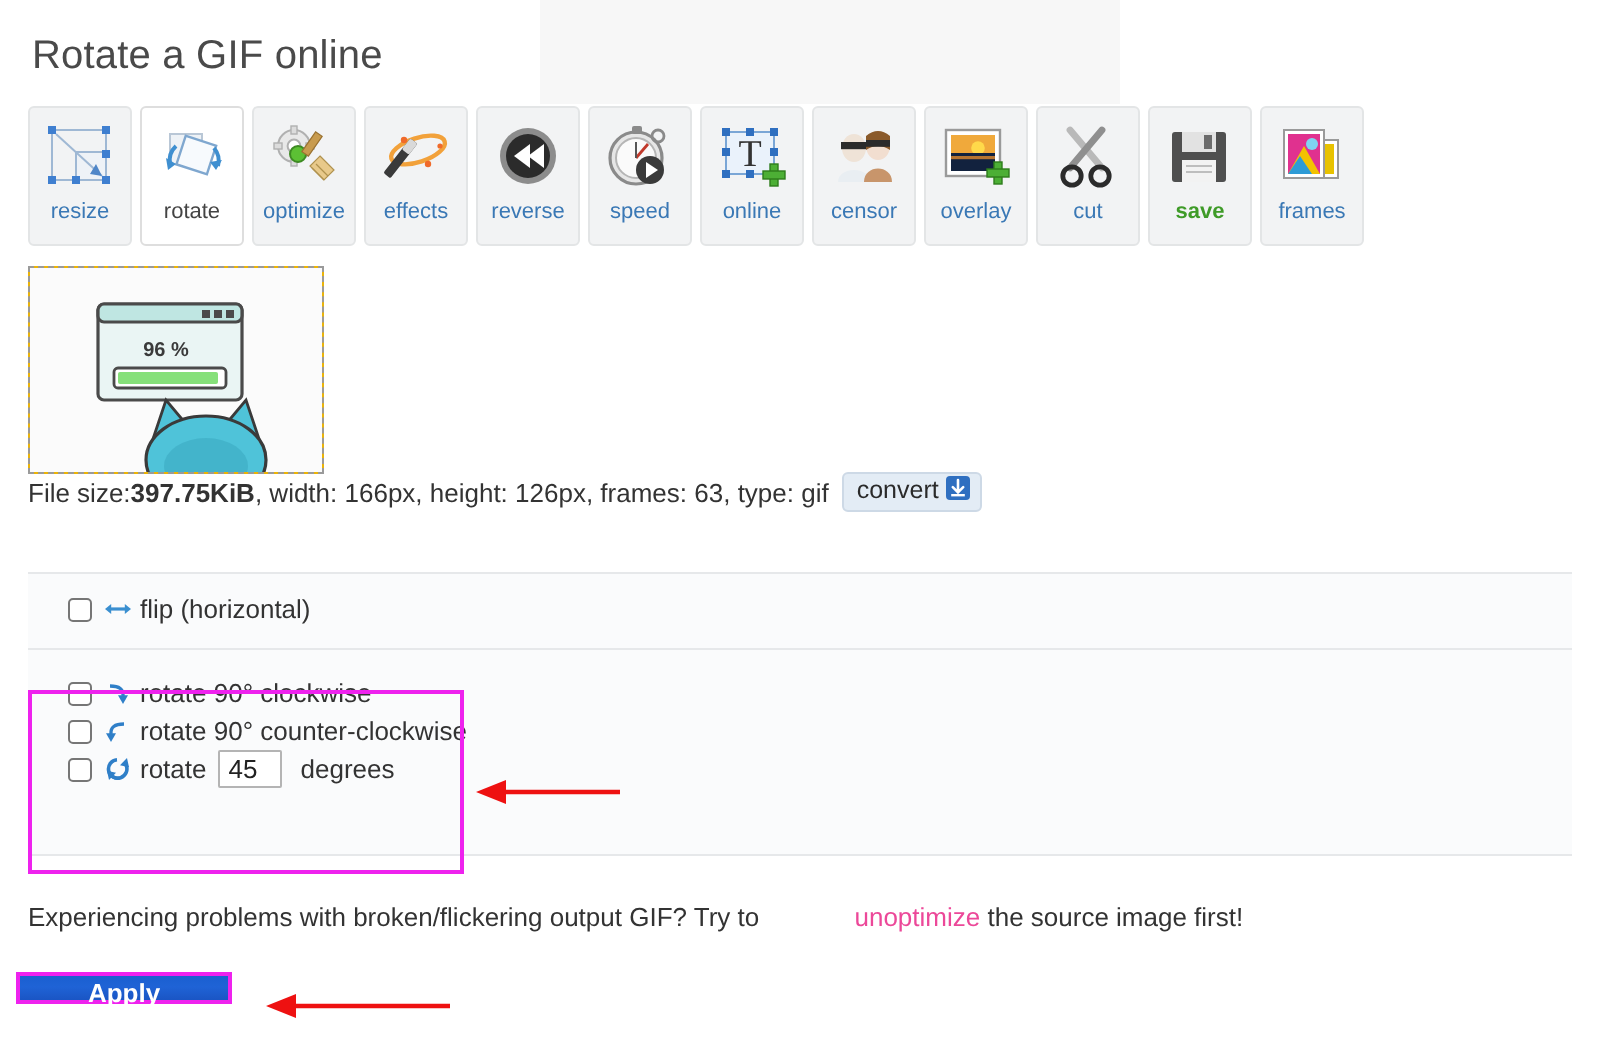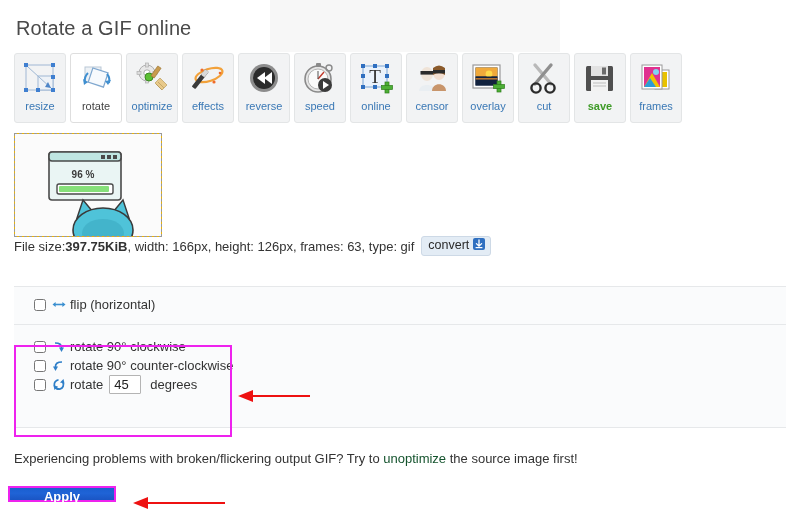--- a/index.html
+++ b/index.html
@@ -103,21 +103,21 @@
   .highlight-box{
     position:absolute; left:14px; top:345px;
     width:218px; height:92px;
     border:2px solid #ee22ee;
     pointer-events:none;
   }
   .note{
     position:absolute; left:14px; top:451px;
     font-size:13px; color:#333;
   }
-  .note a{ color:#14532d; text-decoration:none; }
+  .note a{ color:#ec4899; text-decoration:none;margin-left:44px; }
   
   .apply-wrap{
     position:absolute; left:8px; top:486px;
     width:108px; height:16px;
     border:2px solid #ee22ee;
     padding:0;
   }
   .apply-btn{
     width:100%; height:100%;
     background:linear-gradient(to bottom,#1a5fd0 0%,#1f63d6 45%,#1a55c4 100%);

